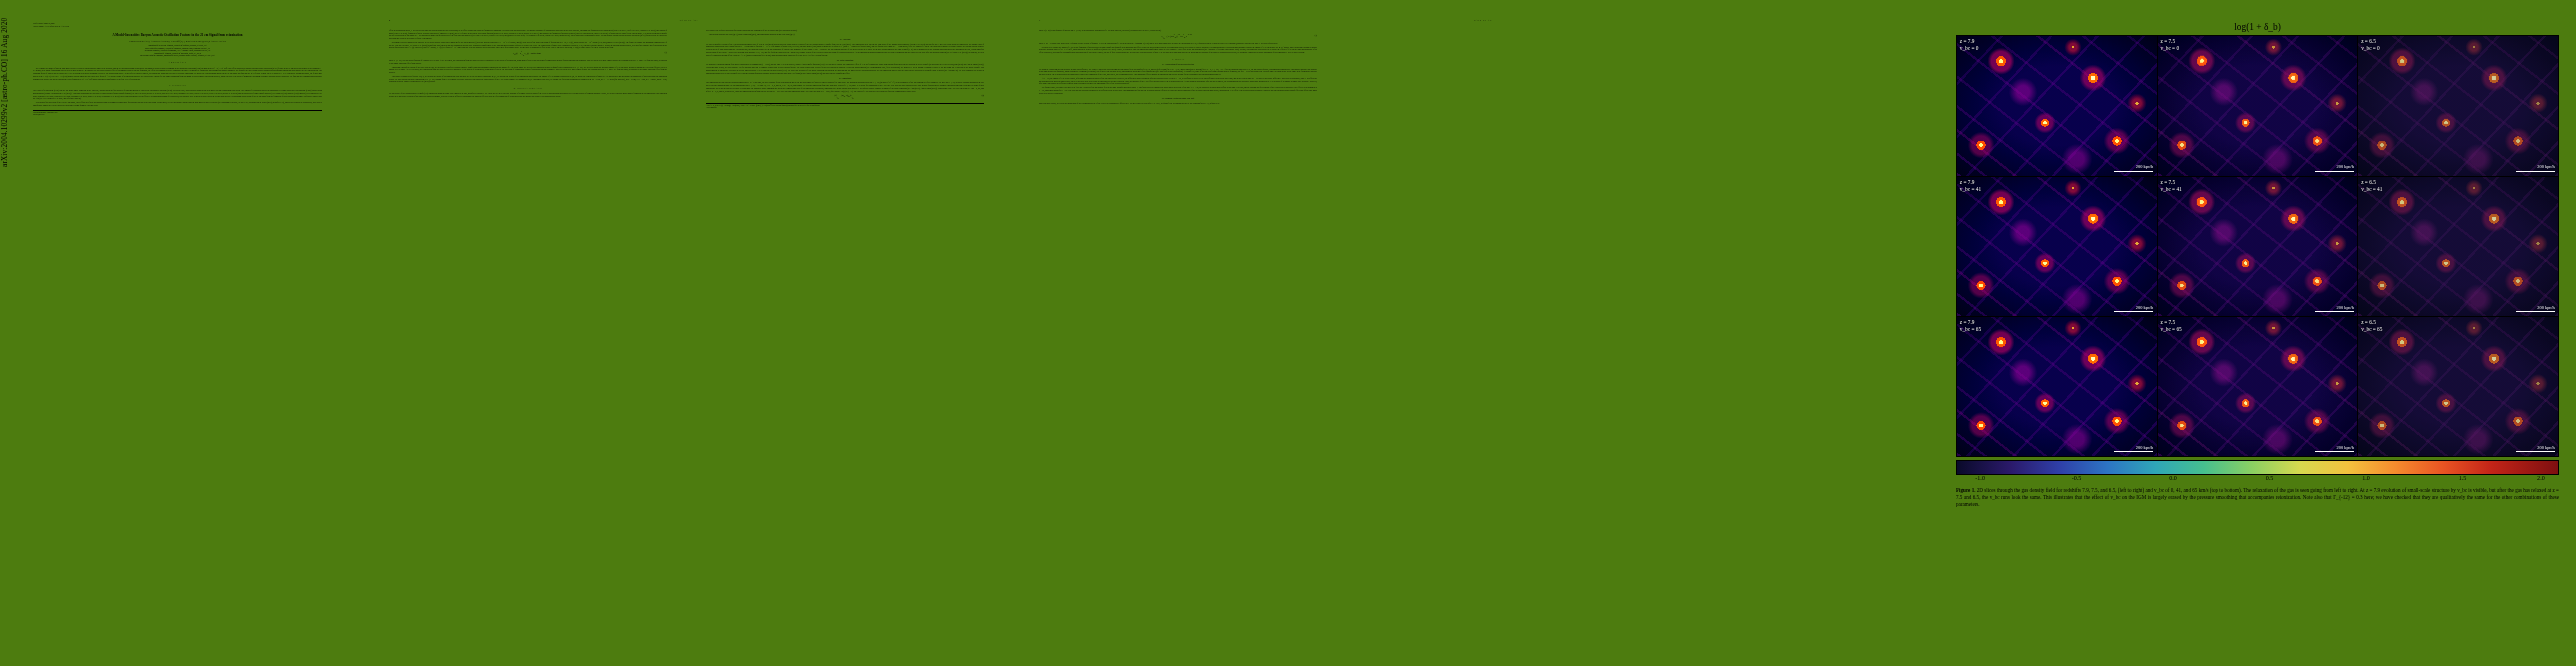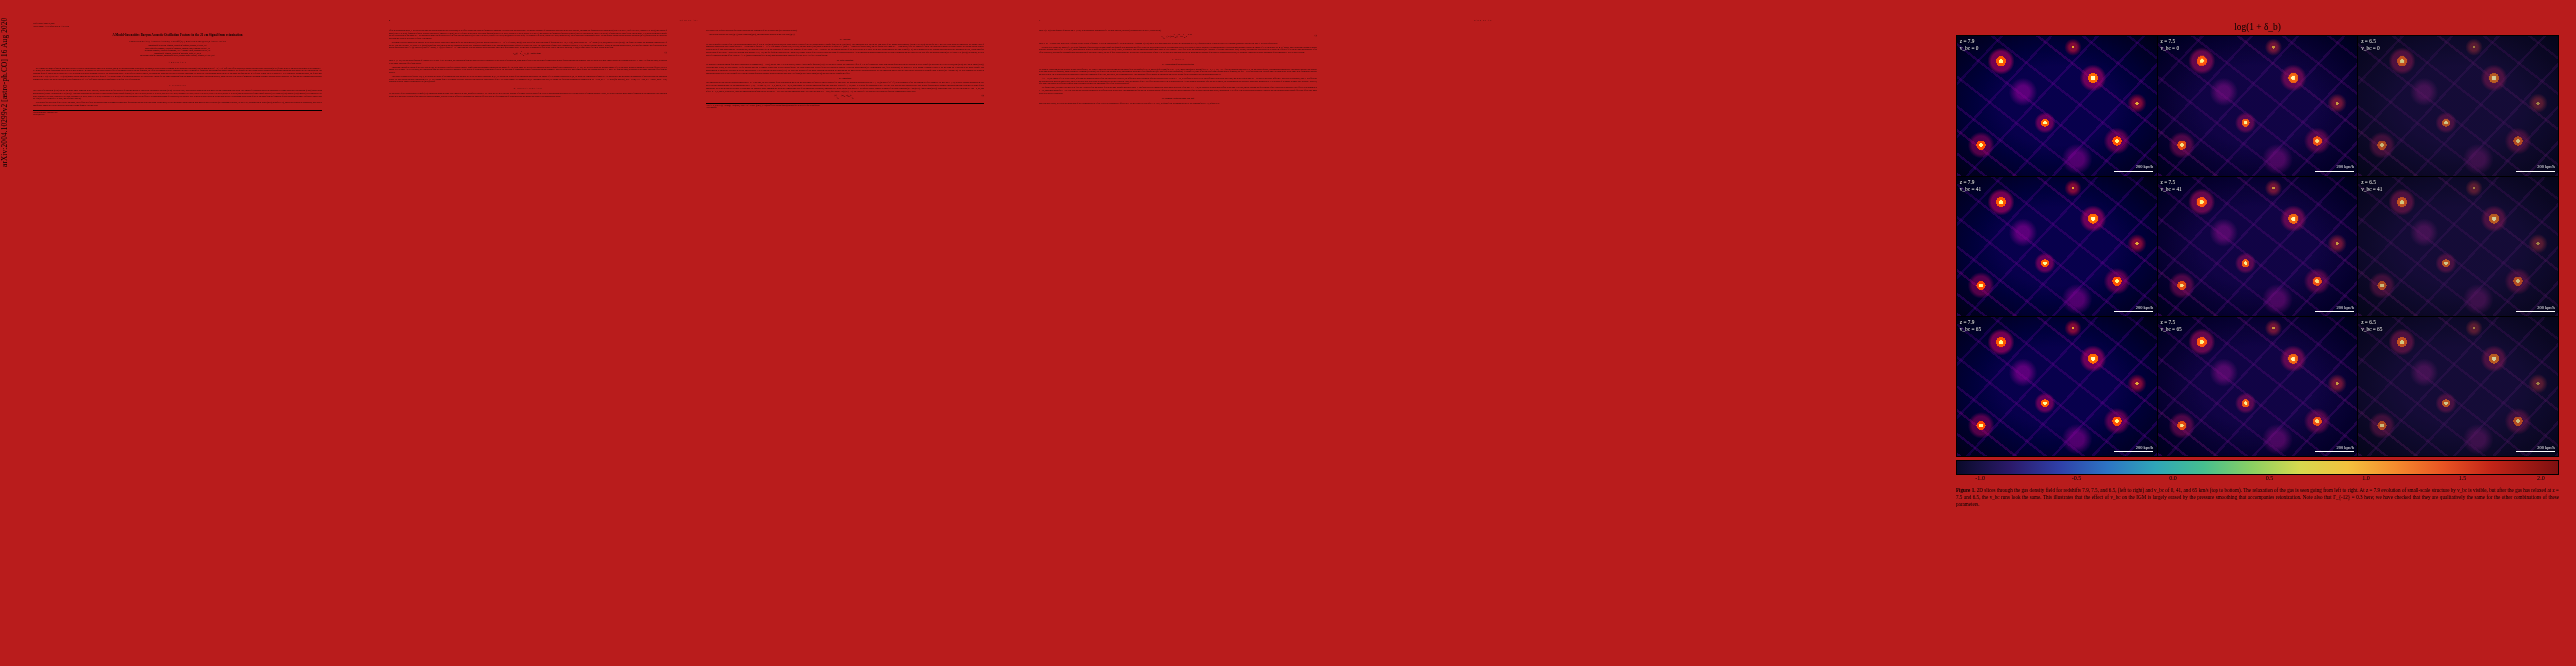--- a/index.html
+++ b/index.html
@@ -1,17 +1,17 @@
 <!DOCTYPE html>
 <html style="font-size:9px"><head>
 <meta charset="utf-8">
 <style>
   html,body{margin:0;padding:0;background:#ffffff;}
   body{width:2576px;height:667px;font-family:"Liberation Serif",serif;color:#000;overflow:hidden;}
-  .page{position:relative;width:2576px;height:667px;background:#b91c1c;}
+  .page{position:relative;width:2576px;height:667px;background:#4d7c0f;}
 
   
   .arxiv-stamp{
     position:absolute;left:1.1px;top:167px;width:333px;
     transform:rotate(-90deg);transform-origin:0 0;
     font-family:"Liberation Serif",serif;font-size:7.2px;letter-spacing:0.2px;
     white-space:nowrap;color:#000;
   }
 
   

